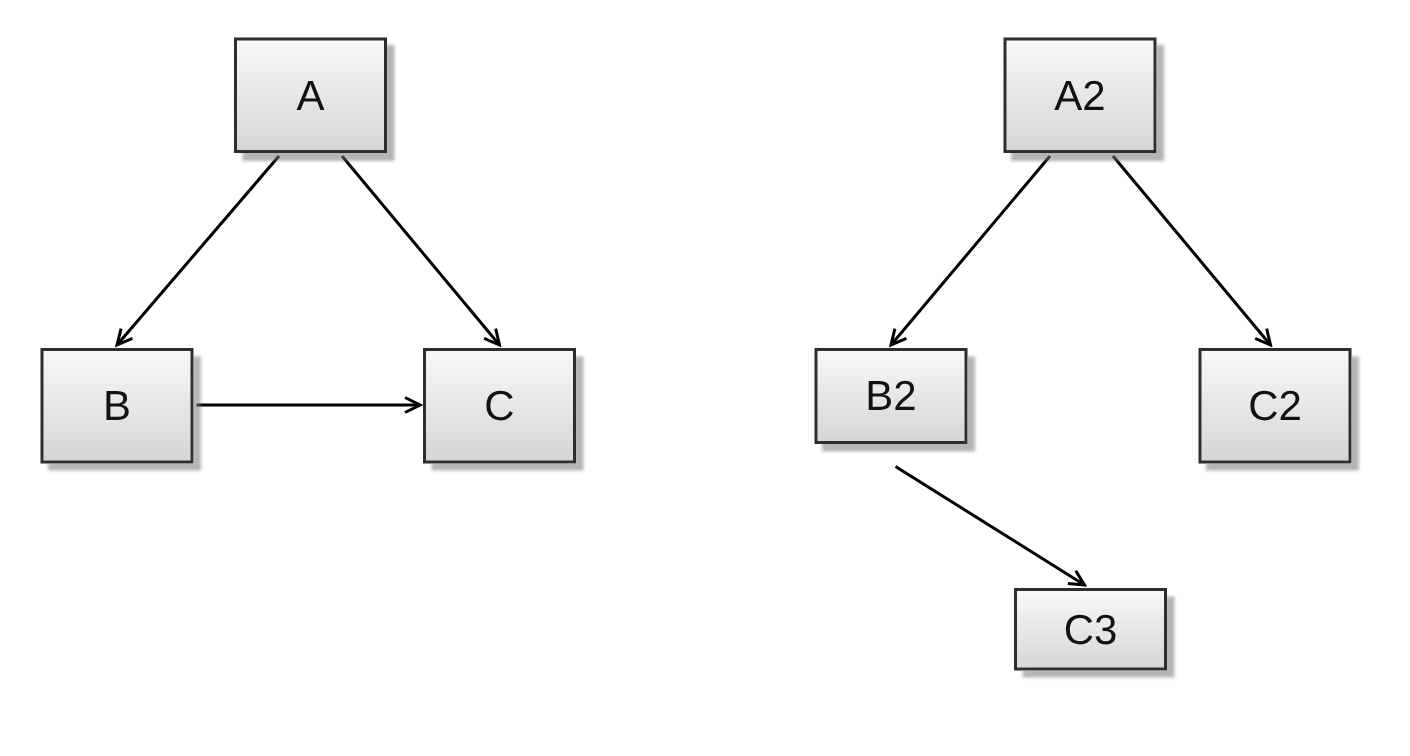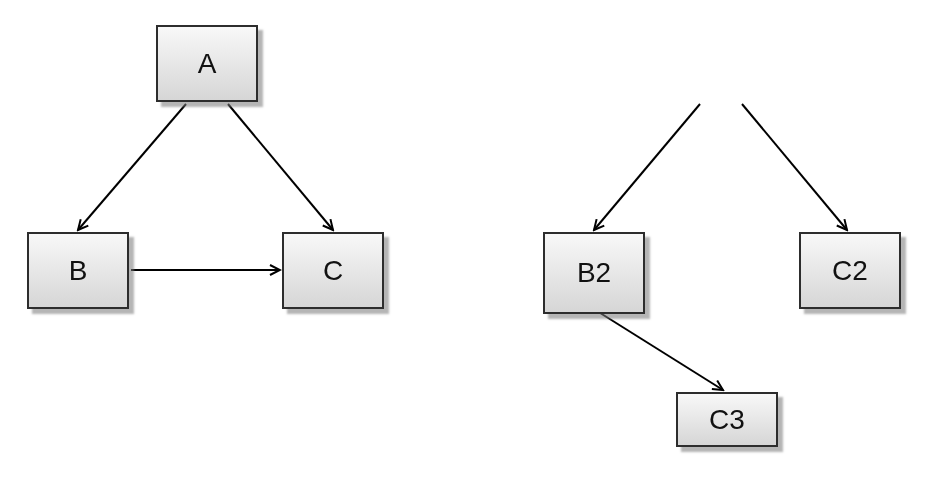--- a/index.html
+++ b/index.html
@@ -59,21 +59,24 @@
     </svg>
 <div class="node" style="left: 156px; top: 25px; width: 102px; height: 77px;">
       <span class="node-label">A</span>
     </div>
     <div class="node" style="left: 27px; top: 232px; width: 102px; height: 77px;">
       <span class="node-label">B</span>
     </div>
     <div class="node" style="left: 282px; top: 232px; width: 102px; height: 77px;">
       <span class="node-label">C</span>
     </div>
-    <div class="node" style="left: 543px; top: 232px; width: 102px; height: 82px;">
+    <div class="node" style="left: 669px; top: 25px; width: 102px; height: 77px;">
+      <span class="node-label">A2</span>
+    </div>
+    <div class="node" style="left: 543px; top: 232px; width: 102px; height: 64px;">
       <span class="node-label">B2</span>
     </div>
     <div class="node" style="left: 799px; top: 232px; width: 102px; height: 77px; align-items: center;">
       <span class="node-label">C2</span>
     </div>
     <div class="node" style="left: 676px; top: 392px; width: 102px; height: 55px;">
       <span class="node-label">C3</span>
     </div>
   </div>
 

